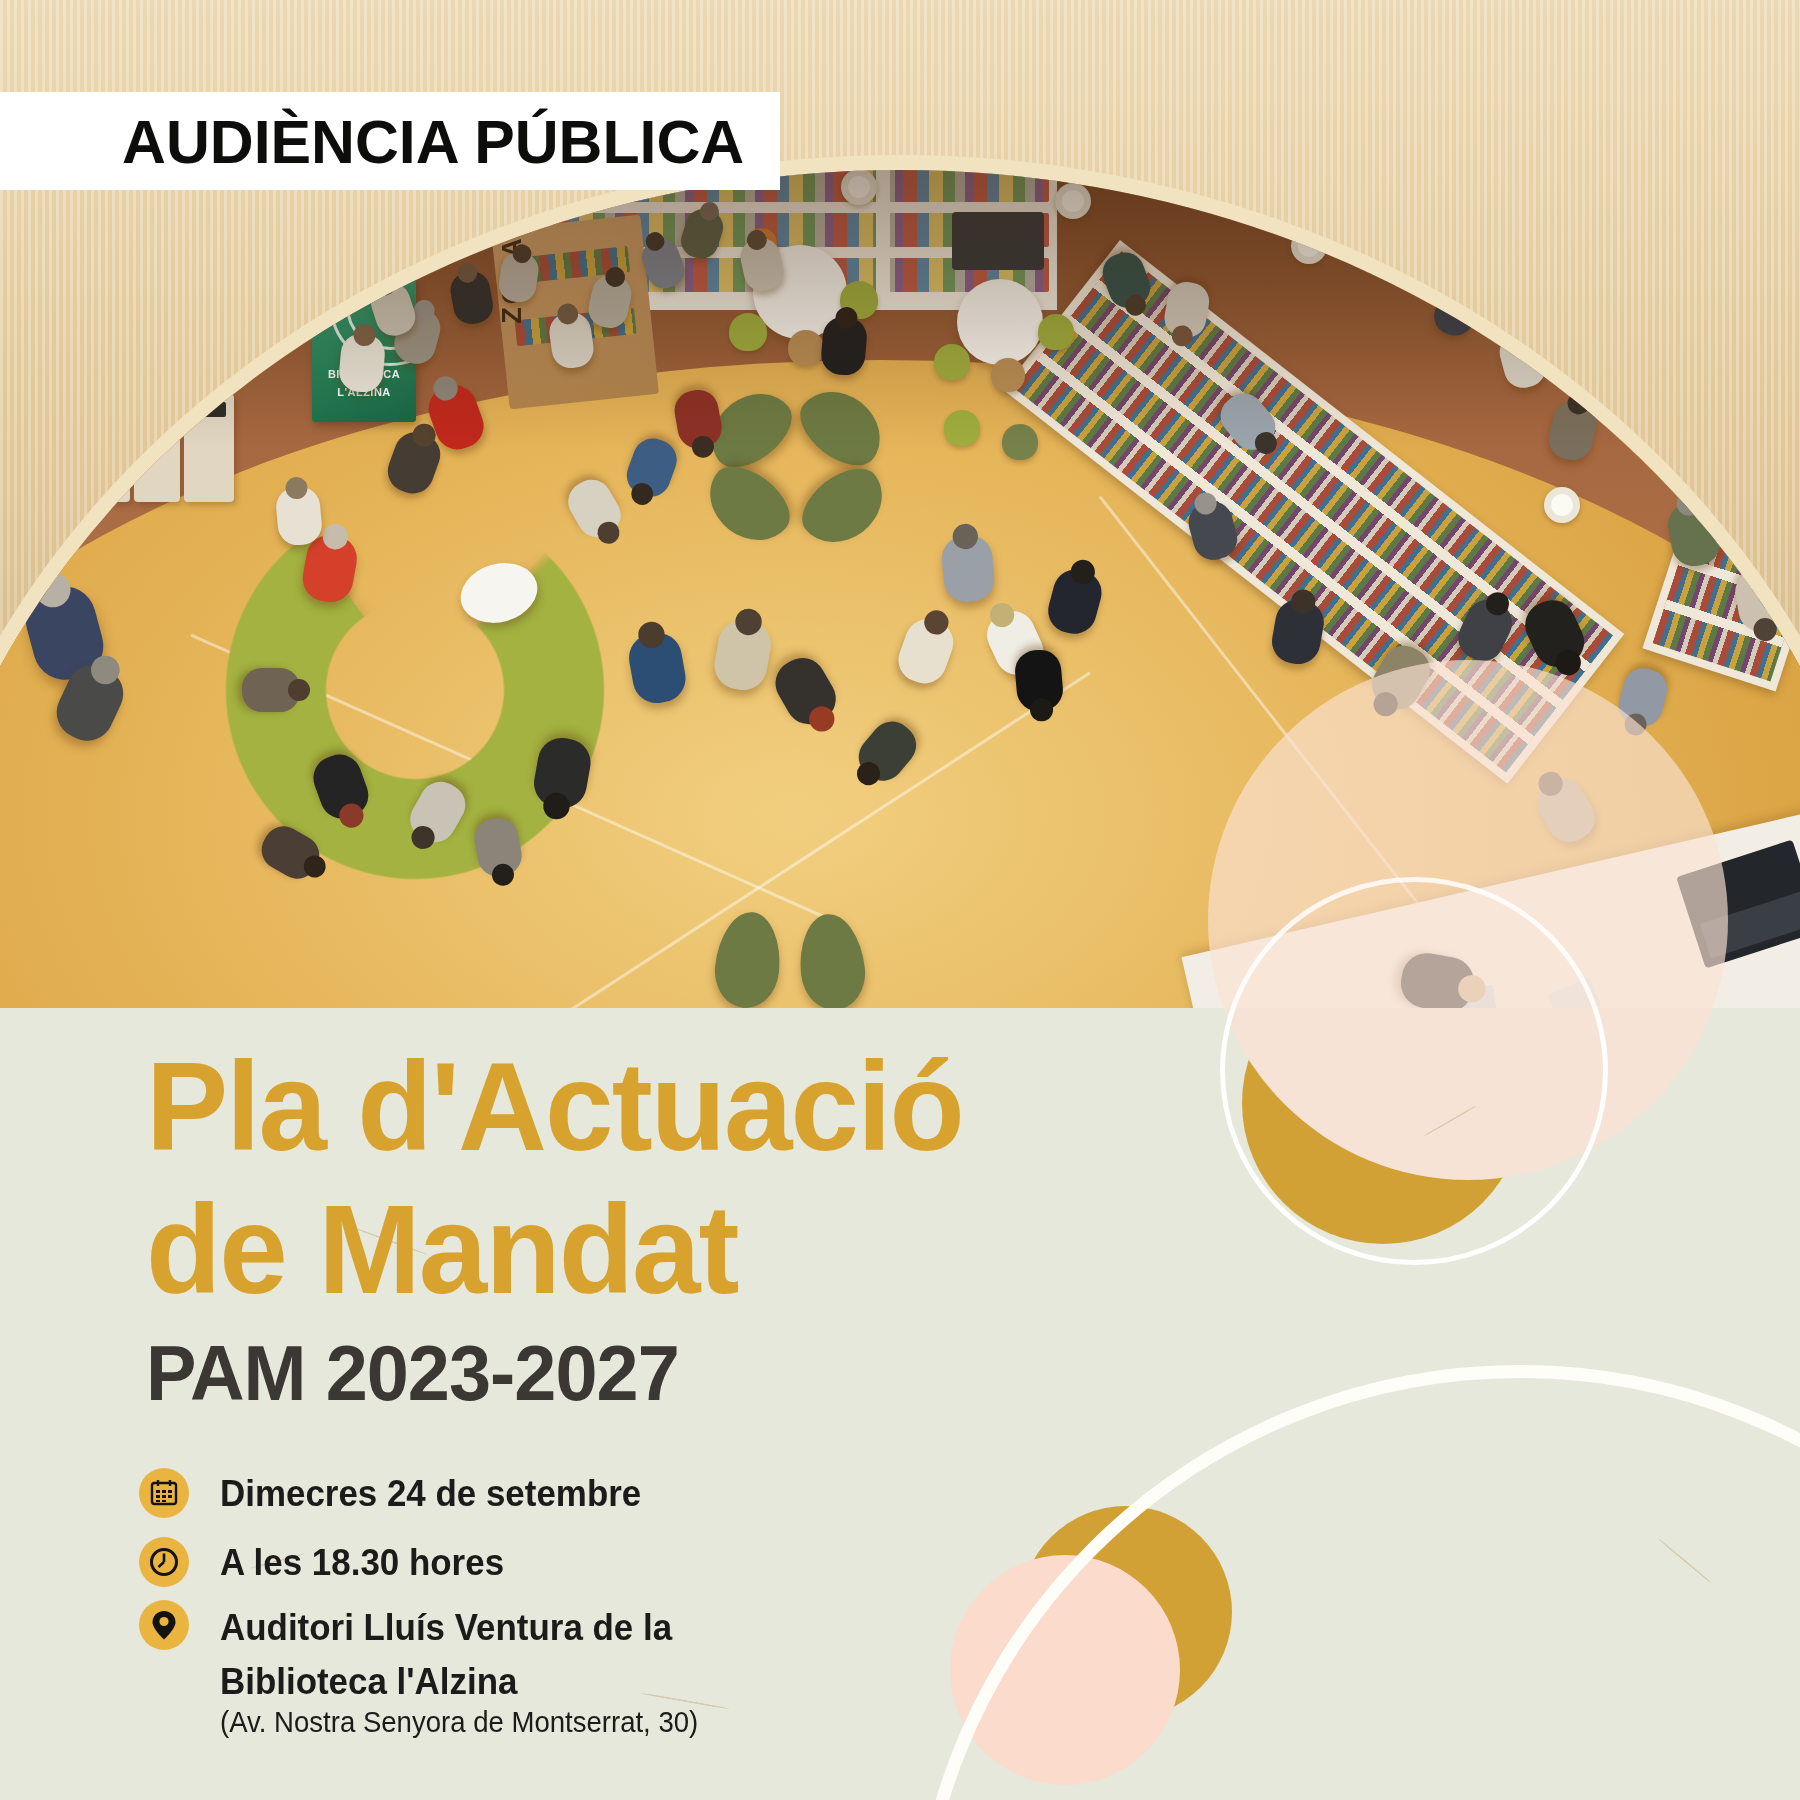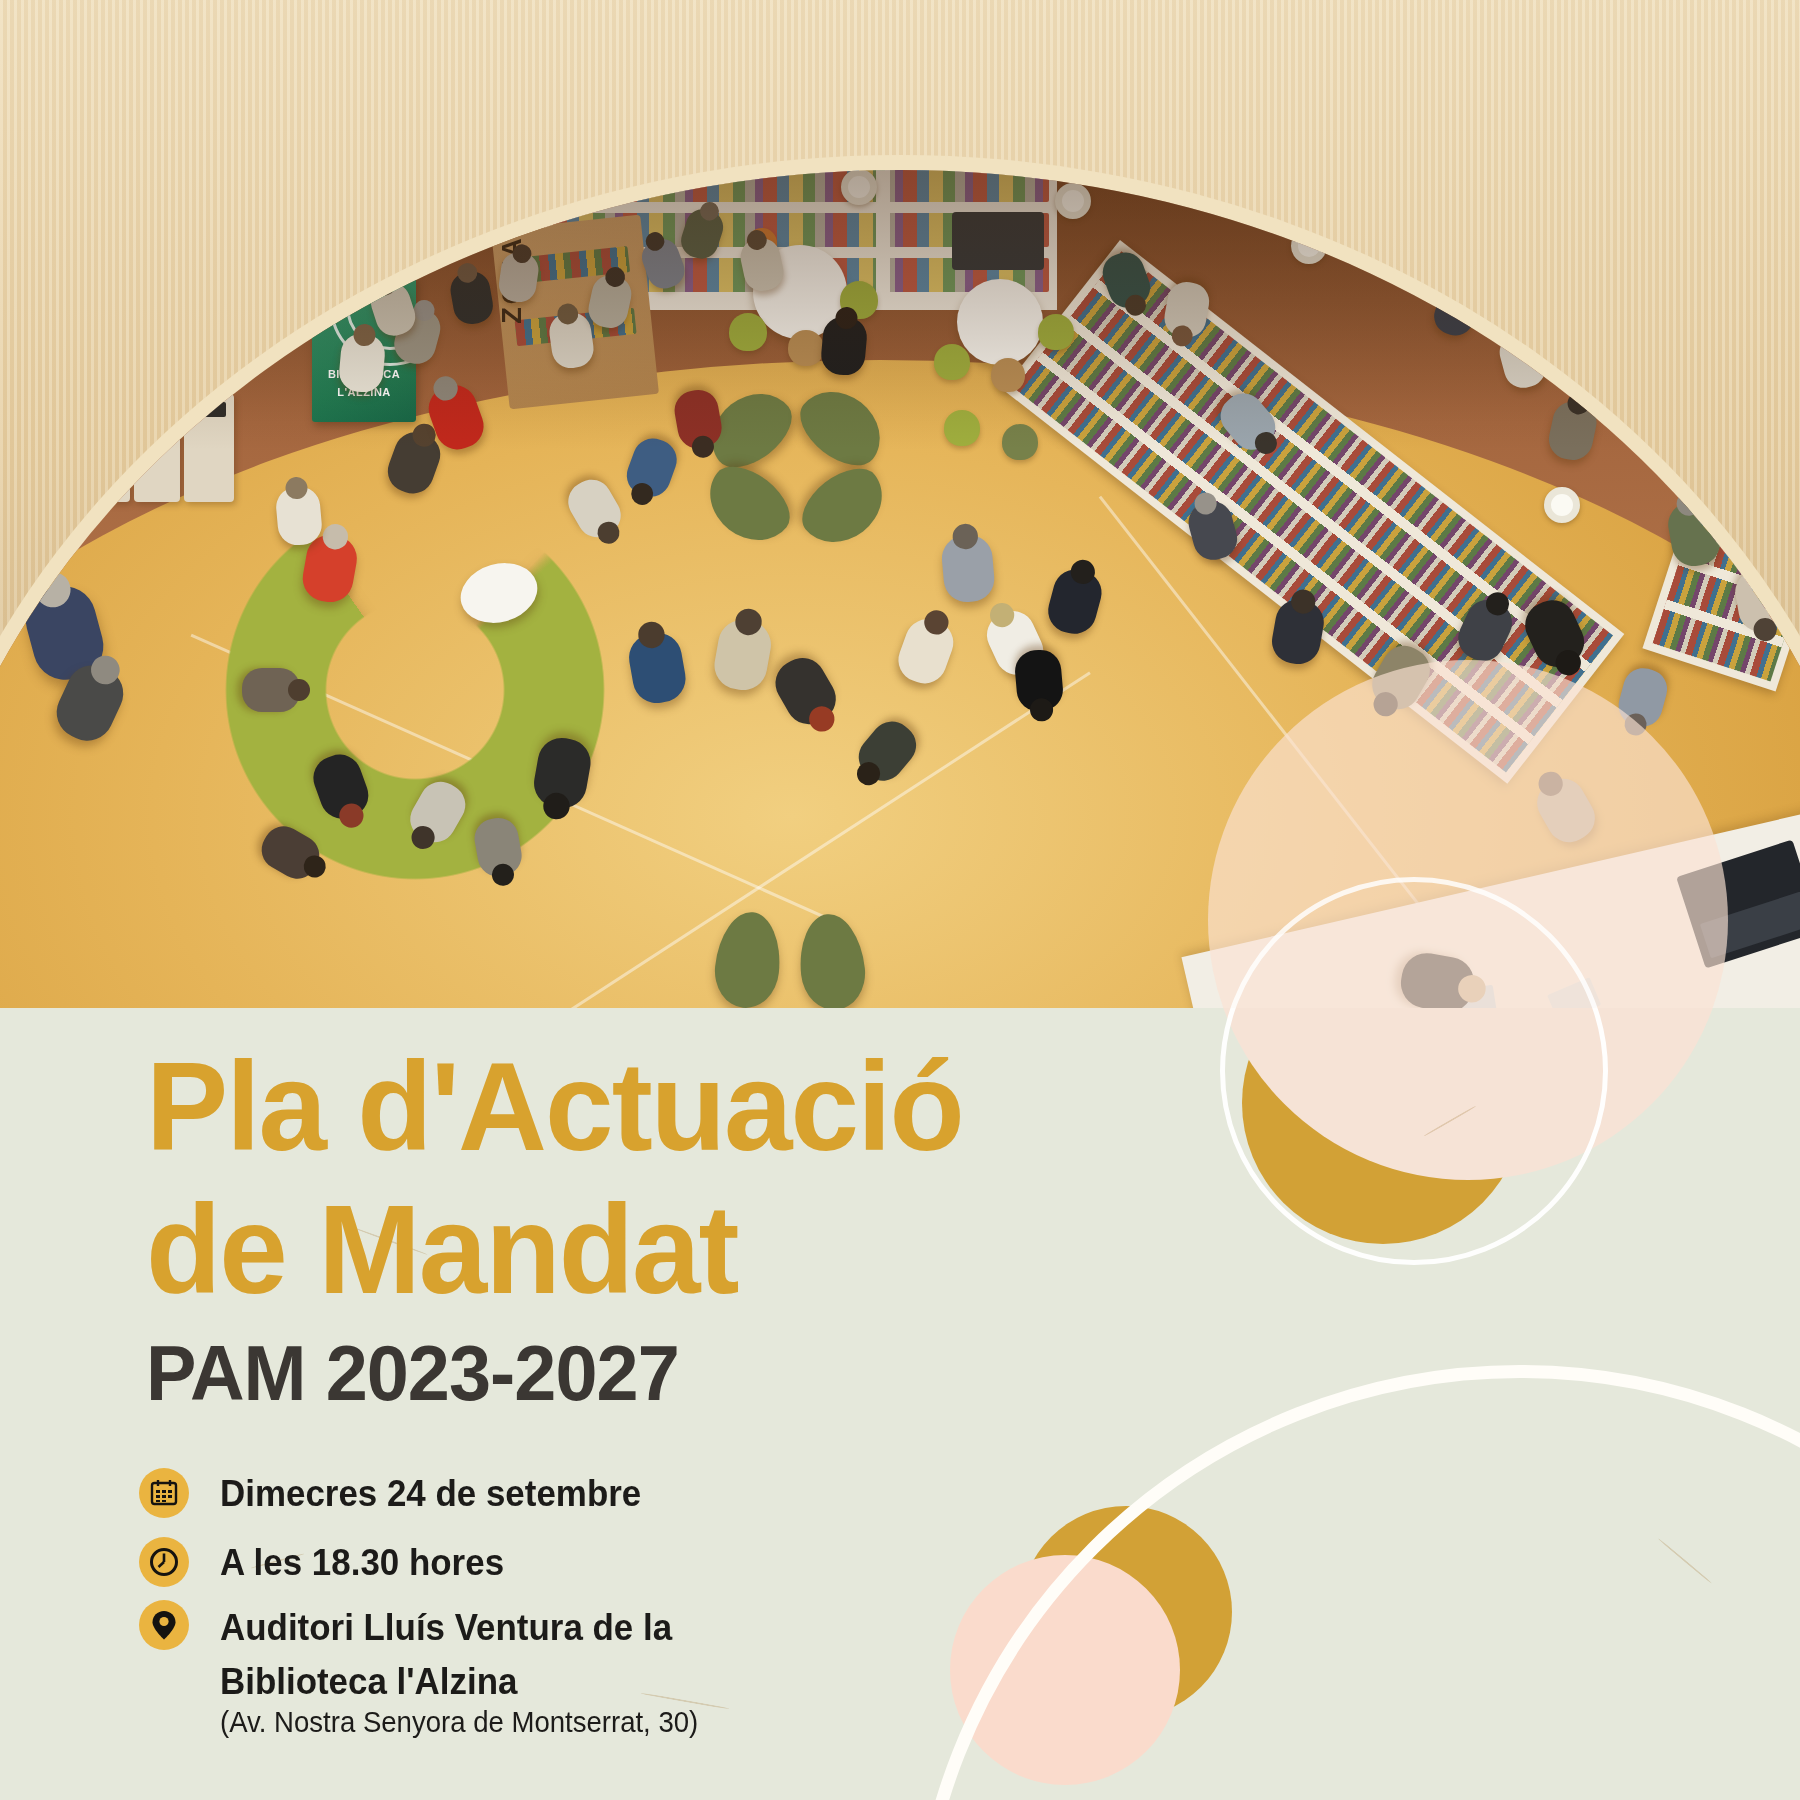--- a/index.html
+++ b/index.html
@@ -414,20 +414,23 @@
     <div class="gold2"></div>
     <div class="peach2"></div>
     <div class="ring2"></div>
     <div class="fiber" style="left:350px;top:232px;width:80px;transform:rotate(20deg);"></div>
     <div class="fiber" style="left:1420px;top:112px;width:60px;transform:rotate(-30deg);"></div>
     <div class="fiber" style="left:640px;top:692px;width:90px;transform:rotate(10deg);"></div>
     <div class="fiber" style="left:1650px;top:552px;width:70px;transform:rotate(40deg);"></div>
     <div class="fiber" style="left:250px;top:552px;width:55px;transform:rotate(-15deg);"></div>
   </div>
 
+  <div class="header-box">
+    <div class="header-label">AUDIÈNCIA PÚBLICA</div>
+  </div>
 
   <div class="title">
     <div style="position:static;">Pla d'Actuació</div>
     <div style="position:static;">de Mandat</div>
   </div>
   <div class="subtitle">PAM 2023-2027</div>
 
   <div class="items">
 
     <div class="icon-disc" style="left:139px;top:1468px;">

